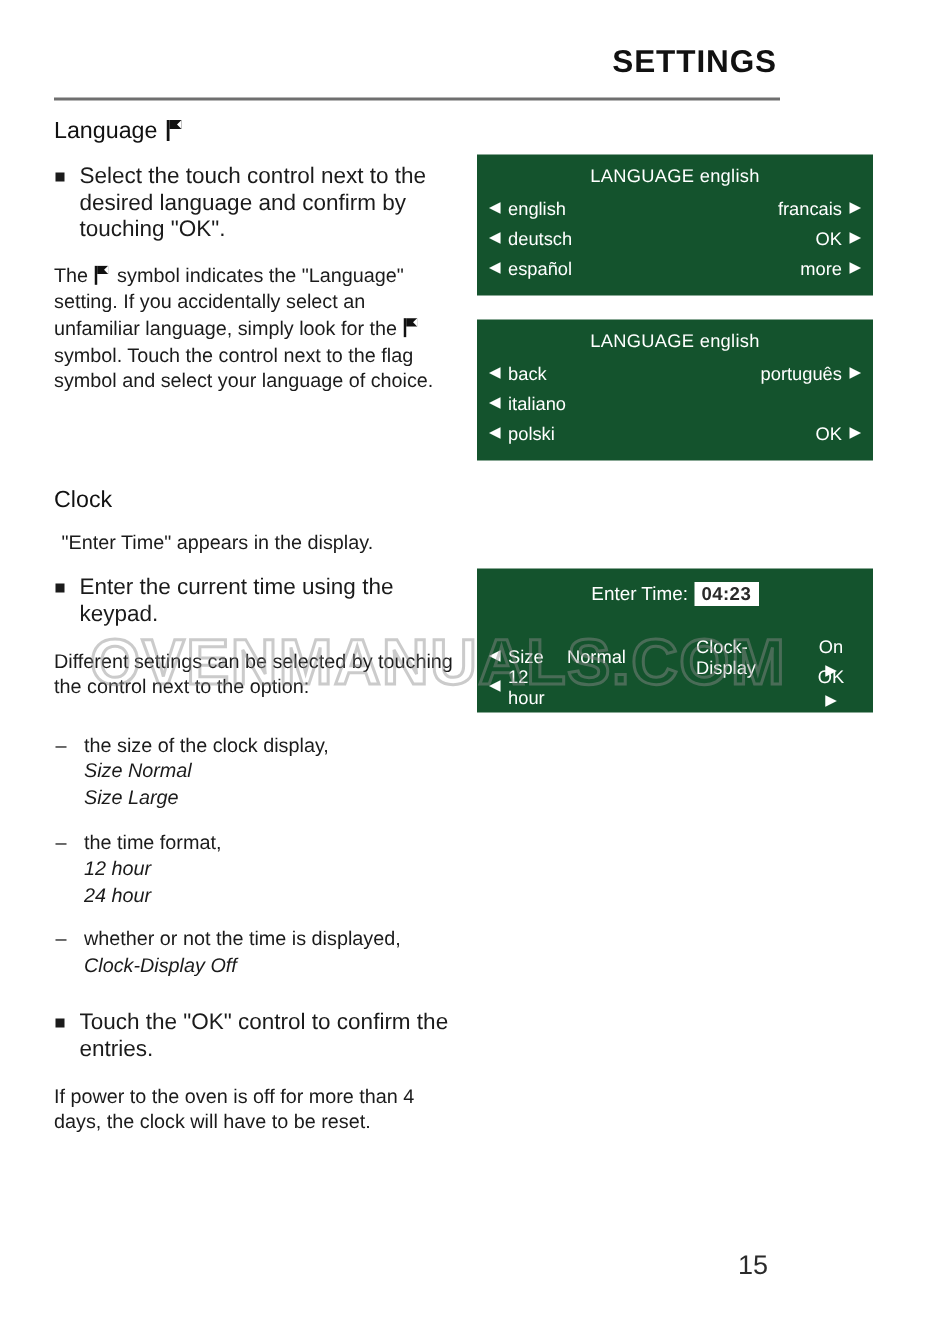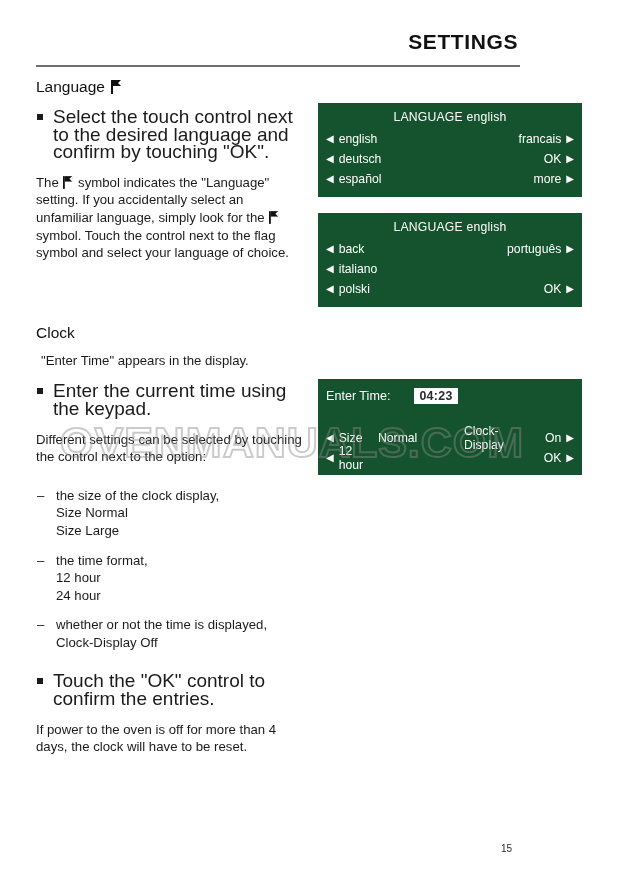--- a/index.html
+++ b/index.html
@@ -78,21 +78,21 @@
   p.body-text {
     font-size: 13.2px;
     line-height: 17.6px;
     margin: 0 0 13px 0;
     color: #1b1b1b;
   }
 
   .bullet-item {
     position: relative;
     padding-left: 17px;
-    font-size: 19px;
+    font-size: 15px;
     line-height: 17.6px;
     margin: 0 0 13px 0;
     color: #1b1b1b;
   }
   .bullet-item .sq {
     position: absolute;
     left: 1px;
     top: 6px;
     width: 6px;
     height: 6px;
@@ -105,21 +105,21 @@
     font-size: 13.2px;
     line-height: 17.6px;
     margin: 0 0 12px 0;
     color: #1b1b1b;
   }
   .dash-item .dash {
     position: absolute;
     left: 1px;
     top: 0;
   }
-  .dash-item .sub { display: block; }
+  .dash-item .sub { display: block; font-style: italic; }
 
   .inline-flag {
     display: inline-block;
     width: 10px;
     height: 13px;
     position: relative;
     top: 2px;
     margin: 0 1px;
   }
 
@@ -156,21 +156,22 @@
     white-space: nowrap;
   }
   .lcd-right-cell { justify-content: flex-end; margin-left: 23px; }
   .arrow { font-size: 10px; line-height: 1; color: #ffffff; }
 
   
   .lcd-clock { padding: 9px 8px 7px 8px; }
   .clock-top {
     display: flex;
     align-items: center;
-    gap: 24px;
+    justify-content: center;
+    gap: 4px;
     margin-bottom: 24px;
     font-size: 12.6px;
   }
   .time-box {
     background: #ffffff;
     color: #2a2a2a;
     font-weight: bold;
     padding: 1px 5px;
     font-size: 12.4px;
     letter-spacing: 0.3px;
@@ -178,21 +179,21 @@
   .clock-row {
     display: flex;
     align-items: center;
     height: 20px;
     font-size: 12.2px;
     color: #ffffff;
   }
   .cl-a { display: flex; align-items: center; gap: 5px; width: 52px; }
   .cl-b { width: 86px; }
   .cl-c { flex: 1; }
-  .cl-d { display: flex; align-items: center; justify-content: flex-end; gap: 5px; width: 40px; }
+  .cl-d { display: flex; align-items: center; justify-content: center; gap: 5px; width: 40px; flex-direction: column; }
 
   
   .watermark {
     position: absolute;
     left: 60px;
     top: 418px;
     width: 510px;
     font-size: 43px;
     font-weight: bold;
     letter-spacing: 1px;
@@ -201,21 +202,21 @@
     white-space: nowrap;
     pointer-events: none;
     font-family: "Liberation Sans", sans-serif;
   }
 
   
   .page-number {
     position: absolute;
     right: 44px;
     bottom: 24px;
-    font-size: 10px;
+    font-size: 18px;
     color: #2b2b2b;
   }
 </style>
 </head>
 <body>
 
 <div class="page">
 
   <div class="header-title">SETTINGS</div>
   <div class="header-rule"></div>

